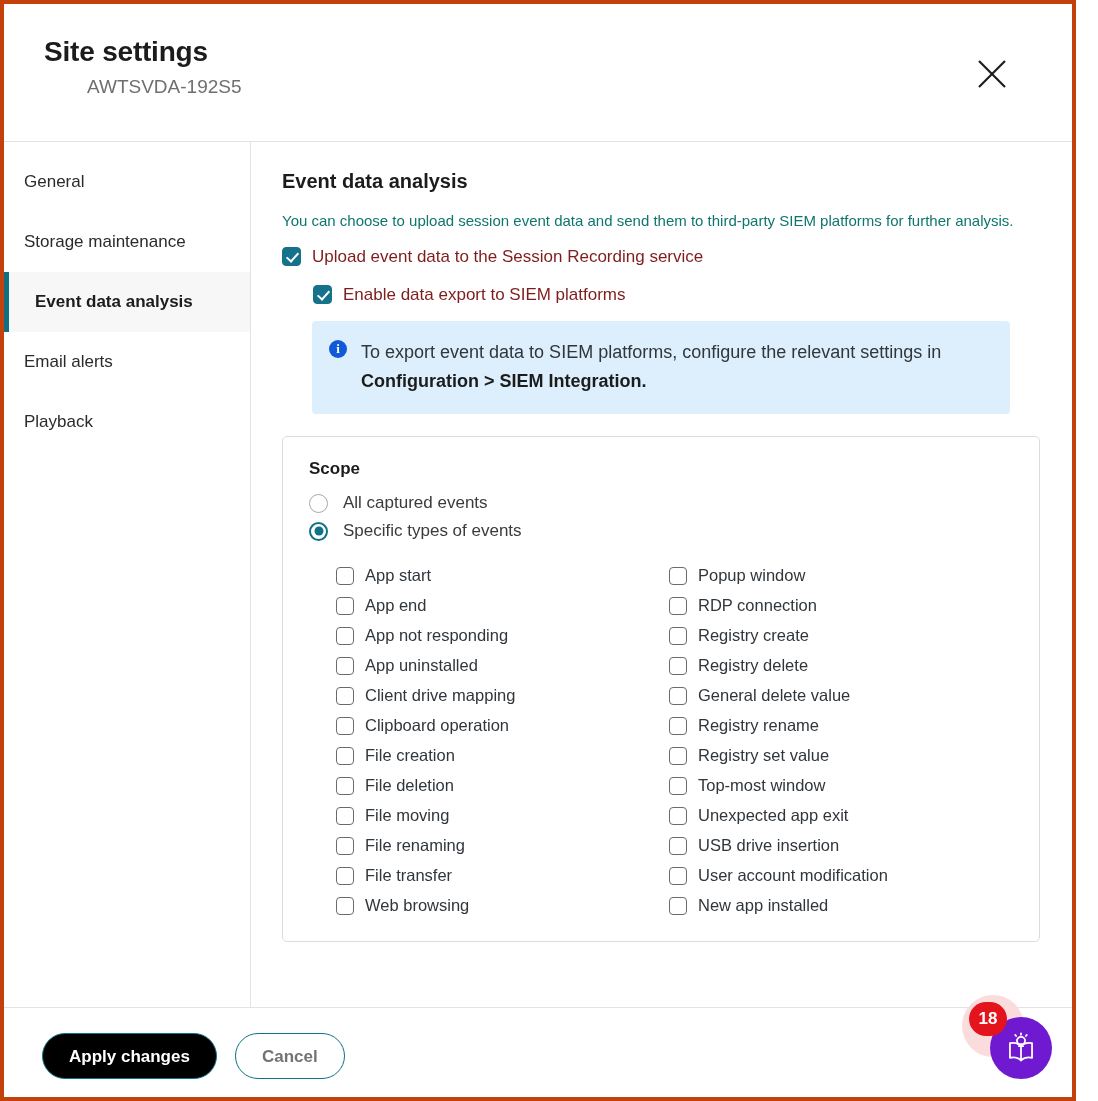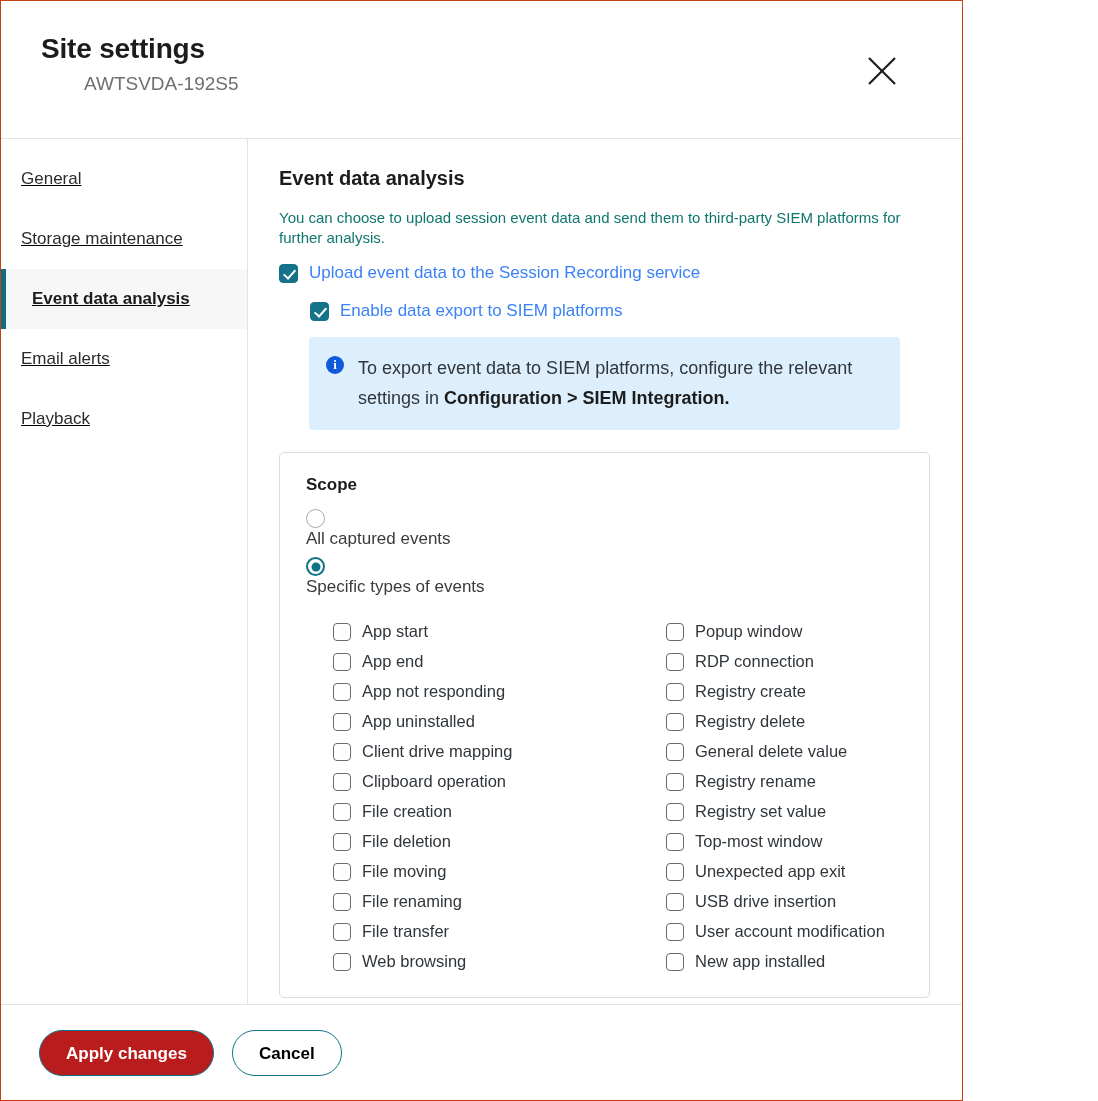--- a/index.html
+++ b/index.html
@@ -4,24 +4,24 @@
 <title>Site settings</title>
 <style>
   * { box-sizing: border-box; }
   html, body {
     margin: 0; padding: 0;
     background: #ffffff;
     font-family: "Liberation Sans", sans-serif;
   }
   .page {
     position: relative;
-    width: 963px;
+    width: 1076px;
     height: 1101px;
     background: #ffffff;
-    border: 1px solid #c2410c;
+    border: 4px solid #c2410c;
     overflow: hidden;
   }
 
   
   .header {
     position: relative;
     height: 138px;
     border-bottom: 1px solid #e3e3e3;
     background: #fff;
   }
@@ -55,21 +55,20 @@
     position: relative;
     display: flex;
     height: 865px;
   }
   .sidebar {
     width: 247px;
     flex: 0 0 247px;
     border-right: 1px solid #e3e3e3;
     padding-top: 10px;
     background: #fff;
-    text-decoration: underline;
   }
   .nav-item {
     position: relative;
     height: 60px;
     display: flex;
     align-items: center;
     padding-left: 20px;
     font-size: 17px;
     color: #2b2b2b;
     cursor: pointer;
@@ -131,21 +130,21 @@
     content: "";
     position: absolute;
     left: 6px; top: 2px;
     width: 5px; height: 10px;
     border: solid #ffffff;
     border-width: 0 2px 2px 0;
     transform: rotate(42deg);
   }
   .chk-label {
     font-size: 17px;
-    color: #3b82f6;
+    color: #7f1d1d;
   }
   .row-upload { margin-bottom: 18px; }
   .row-siem { margin-left: 31px; margin-bottom: 16px; }
   .row-siem .chk-label { font-size: 17px; }
 
   
   .info-banner {
     margin-left: 30px;
     margin-right: 30px;
     background: #ddeffc;
@@ -184,25 +183,24 @@
     padding: 22px 26px 26px 26px;
   }
   .scope-title {
     font-size: 17px;
     font-weight: bold;
     color: #1c1c1c;
     margin: 0 0 14px 0;
   }
   .radio-row {
     display: flex;
-    align-items: flex-start;
-    gap: 1px;
+    align-items: flex-end;
+    gap: 15px;
     margin-bottom: 8px;
     cursor: pointer;
-    flex-direction: column;
   }
   .radio {
     width: 19px; height: 19px;
     flex: 0 0 19px;
     border-radius: 50%;
     border: 1.8px solid #a8a8a8;
     background: #fff;
     position: relative;
   }
   .radio.selected {
@@ -258,27 +256,27 @@
     font-family: "Liberation Sans", sans-serif;
     font-size: 17px;
     font-weight: bold;
     border-radius: 30px;
     cursor: pointer;
     padding: 0 26px;
     height: 46px;
     line-height: 46px;
   }
   .btn-primary {
-    background: #b91c1c;
+    background: #000000;
     color: #ffffff;
     border: 1px solid #0f7286;
   }
   .btn-secondary {
     background: #ffffff;
-    color: #000000;
+    color: #737373;
     border: 1.6px solid #0f7286;
   }
 
   
   .help-widget {
     position: absolute;
     right: 16px; bottom: 14px;
     width: 94px; height: 94px;
   }
   .help-halo {
@@ -496,14 +494,32 @@
         </div>
       </div>
     </div>
   </div>
 
   <div class="footer">
     <button class="btn btn-primary">Apply changes</button>
     <button class="btn btn-secondary">Cancel</button>
   </div>
 
+  <div class="help-widget">
+    <div class="help-halo"></div>
+    <div class="help-badge">18</div>
+    <div class="help-fab">
+      <svg width="34" height="34" viewBox="0 0 40 40" aria-hidden="true">
+        <g fill="none" stroke="#ffffff" stroke-width="2.1" stroke-linecap="round" stroke-linejoin="round">
+          <path d="M20 17.5 C16.5 14.2 11.5 13.6 7 14.4 L7 31.5 C11.5 30.7 16.5 31.3 20 34.5"></path>
+          <path d="M20 17.5 C23.5 14.2 28.5 13.6 33 14.4 L33 31.5 C28.5 30.7 23.5 31.3 20 34.5"></path>
+          <path d="M20 17.5 L20 34.5"></path>
+          <path d="M20 7 C17.2 7 15.2 9.1 15.2 11.6 C15.2 13.4 16.3 14.5 17.2 15.6 L22.8 15.6 C23.7 14.5 24.8 13.4 24.8 11.6 C24.8 9.1 22.8 7 20 7 Z"></path>
+          <path d="M17.6 17.9 L22.4 17.9"></path>
+          <path d="M20 2.8 L20 4.4"></path>
+          <path d="M13.2 4.6 L14.2 5.9"></path>
+          <path d="M26.8 4.6 L25.8 5.9"></path>
+        </g>
+      </svg>
+    </div>
+  </div>
 
 </div>
 
 </body></html>

